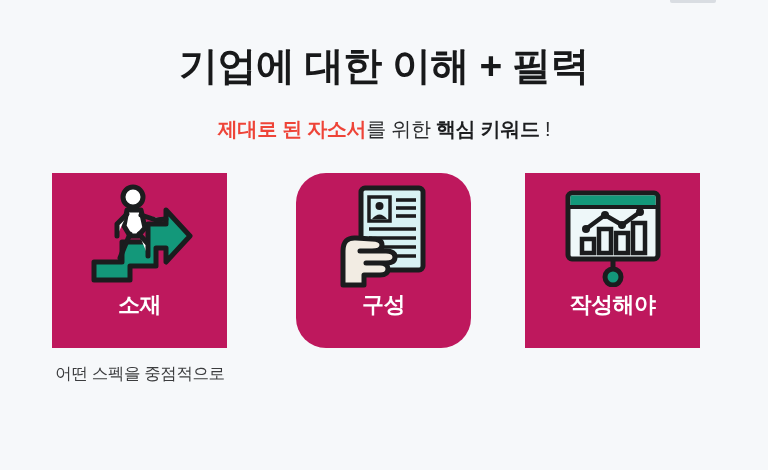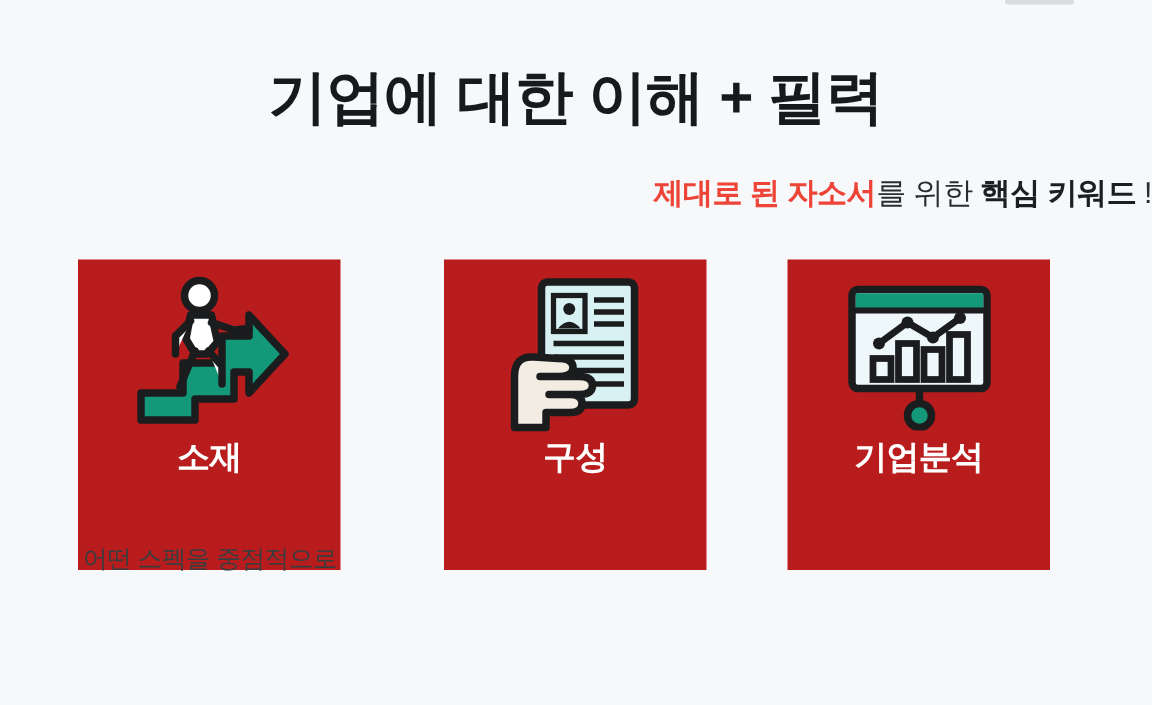--- a/index.html
+++ b/index.html
@@ -38,21 +38,21 @@
     color: #18191a;
     letter-spacing: -0.5px;
     line-height: 1.12;
   }
 
   .subhead {
     position: absolute;
     left: 0;
     top: 116px;
     width: 768px;
-    text-align: right;
+    text-align: center;
     font-size: 20px;
     color: #2b2c2e;
     letter-spacing: -0.3px;
     line-height: 1.3;
   }
   .subhead .accent {
     color: #ee4438;
     font-weight: bold;
   }
   .subhead .strongdark {
@@ -68,29 +68,29 @@
     position: absolute;
     left: 52px;
     top: 173px;
     width: 648px;
     height: 175px;
   }
   .card {
     position: absolute;
     top: 0;
     width: 175px;
-    height: 207px;
-    background: #b91c1c;
+    height: 175px;
+    background: #be185d;
     display: flex;
     flex-direction: column;
     align-items: center;
     justify-content: flex-start;
   }
   .card.c1 { left: 0px; }
-  .card.c2 { left: 244px; }
+  .card.c2 { left: 244px; border-radius: 30px; }
   .card.c3 { left: 473px; }
 
   .icon-wrap {
     width: 175px;
     height: 125px;
     display: flex;
     align-items: center;
     justify-content: center;
   }
   .card-label {
@@ -209,21 +209,21 @@
           <rect x="71" y="38" width="12" height="30"></rect>
         </g>
 
         <polyline points="24,44 43,30 60,40 78,27" fill="none" stroke="#1b1c1e" stroke-width="4.5" stroke-linejoin="round" stroke-linecap="round"></polyline>
         <circle cx="24" cy="44" r="4" fill="#1b1c1e"></circle>
         <circle cx="43" cy="30" r="4" fill="#1b1c1e"></circle>
         <circle cx="60" cy="40" r="4" fill="#1b1c1e"></circle>
         <circle cx="78" cy="27" r="4" fill="#1b1c1e"></circle>
       </svg>
     </div>
-    <div class="card-label">기업분석</div>
+    <div class="card-label">작성해야</div>
   </div>
 
 </div>
 
 <div class="captions">
   <div class="caption p1">
     <span class="ln">어떤 스펙을 중점적으로</span>
   </div>
 </div>
 

